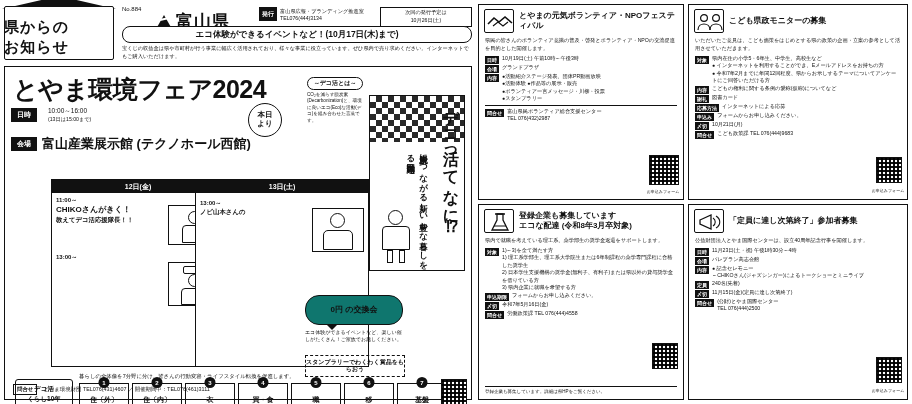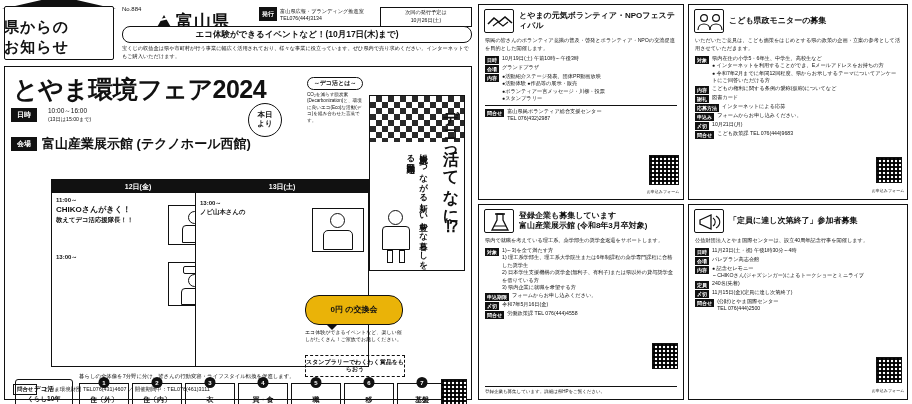--- a/index.html
+++ b/index.html
@@ -157,21 +157,21 @@
   .prog-text { font-size:6.4px; font-weight:bold; line-height:1.35; }
   .prog-text .nm { font-size:8px; }
   .thumb { border:0.8px solid #111; background:#fff; position:relative; overflow:hidden; }
 
   .fig-person { position:absolute; border:1px solid #111; }
   .circle { border-radius:50%; }
 
   
   .bubble {
     position:absolute; left:300px; top:228px; width:98px; height:30px;
-    border:1.1px solid #111; border-radius:14px; background:#eab308;
+    border:1.1px solid #111; border-radius:14px; background:#0f766e;
     font-size:8px; font-weight:bold; text-align:center;
     display:flex; align-items:center; justify-content:center; line-height:1.2;
   }
   .bubble:after{
     content:""; position:absolute; left:20px; bottom:-6px;
     border-left:6px solid transparent; border-right:6px solid transparent;
     border-top:6px solid #111;
   }
   .eco-note {
     position:absolute; left:300px; top:262px; width:100px;
@@ -456,21 +456,21 @@
       <div class="card-head">
         <span class="icon-box">
           <svg viewBox="0 0 30 24" width="30" height="24" aria-hidden="true">
             <path d="M12 4 L12 10 L7 20 H23 L18 10 V4 Z" fill="none" stroke="#111" stroke-width="1.3"></path>
             <line x1="10" y1="4" x2="20" y2="4" stroke="#111" stroke-width="1.3"></line>
             <path d="M9 16 H21" stroke="#111" stroke-width="1"></path>
           </svg>
         </span>
         <span class="card-title">
           <span>登録企業も募集しています</span><br>
-          <span>富山産業展示館 (令和8年3月卒対象)</span>
+          <span>エコな配達 (令和8年3月卒対象)</span>
         </span>
       </div>
       <div class="card-body">
         <div>県内で就職を考えている理工系、薬学部生の奨学金返還をサポートします。</div>
         <div class="kv" style="margin-top:2px;">
           <span class="k">対象</span>
           <span class="v" style="white-space:pre-line;">1)～3)を全て満たす方
 1) 理工系学部生、理工系大学院生または6年制課程の薬学専門課程に合格した奨学生
 2) 日本学生支援機構の奨学金(無利子、有利子)または県以外の貸与奨学金を借りている方
 3) 県内企業に就職を希望する方</span>

